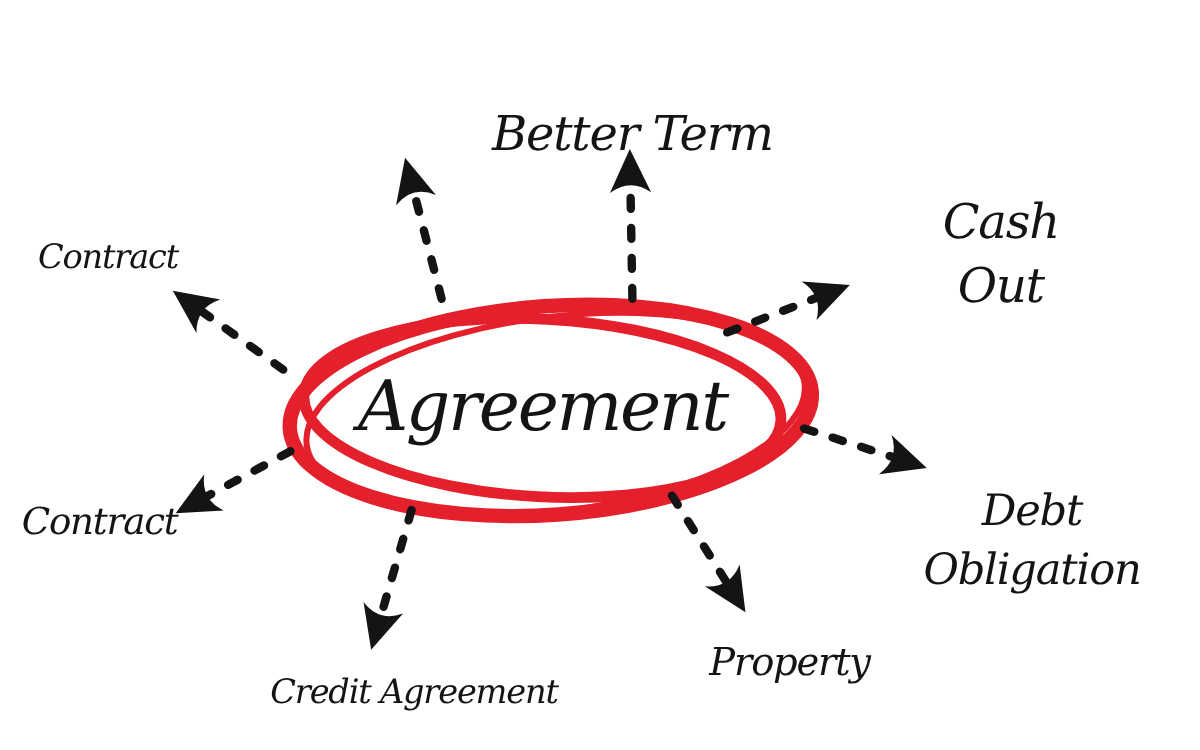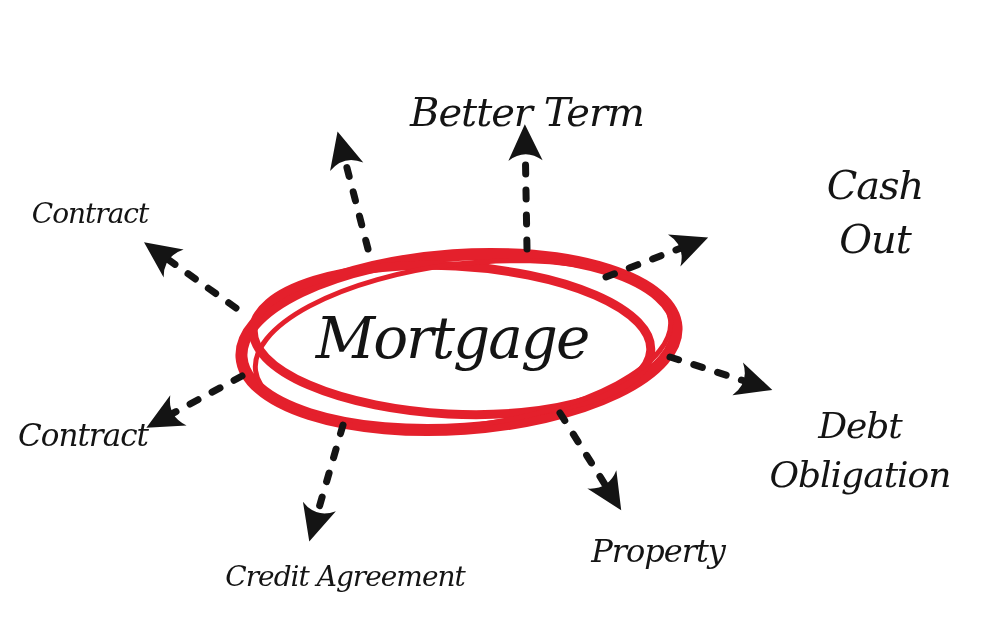--- a/index.html
+++ b/index.html
@@ -38,21 +38,21 @@
     color: #141414;
     font-style: italic;
     font-weight: 500;
     font-size: 58px;
     letter-spacing: -2px;
     white-space: nowrap;
   }
   
   #n-lower-interest   { left: 332px; top:  64px; font-size: 30px; }
   #n-better-term      { left: 527px; top:  92px; font-size: 40px; margin-top: 20px; }
-  #n-cash-out         { left: 834px; top: 212px; font-size: 40px; margin-left: 41px; }
+  #n-cash-out         { left: 834px; top: 212px; font-size: 40px; }
   #n-debt-obligation  { left: 860px; top: 403px; font-size: 36px; margin-top: 48px; }
   #n-property         { left: 658px; top: 552px; font-size: 32px; font-style: italic; }
   #n-credit-agreement { left: 309px; top: 577px; font-size: 28px; margin-left: 36px; }
   #n-mortgage         { left:  83px; top: 436px; font-size: 31px; }
   #n-contract         { left:  90px; top: 214px; font-size: 28px; }
   #center-node        { left: 452px; top: 341px; }
 </style>
 </head>
 <body>
 
@@ -76,21 +76,21 @@
       <line x1="527" y1="249" x2="525" y2="134" marker-end="url(#arrowhead)"></line>
       <line x1="606" y1="277" x2="699" y2="241" marker-end="url(#arrowhead)"></line>
       <line x1="670" y1="357" x2="763" y2="387" marker-end="url(#arrowhead)"></line>
       <line x1="560" y1="413" x2="616" y2="502" marker-end="url(#arrowhead)"></line>
       <line x1="343" y1="425" x2="312" y2="532" marker-end="url(#arrowhead)"></line>
       <line x1="242" y1="376" x2="155" y2="423" marker-end="url(#arrowhead)"></line>
       <line x1="236" y1="308" x2="152" y2="248" marker-end="url(#arrowhead)"></line>
     </g>
   </svg>
 
-  <div id="center-node" class="center-label">Mortgage</div>
+  <div id="center-node" class="center-label">Agreement</div>
 
 
   <div id="n-better-term" class="node-label">Better Term</div>
 
   <div id="n-cash-out" class="node-label">Cash Out</div>
 
   <div id="n-debt-obligation" class="node-label">Debt Obligation</div>
 
   <div id="n-property" class="node-label">Property</div>
 

